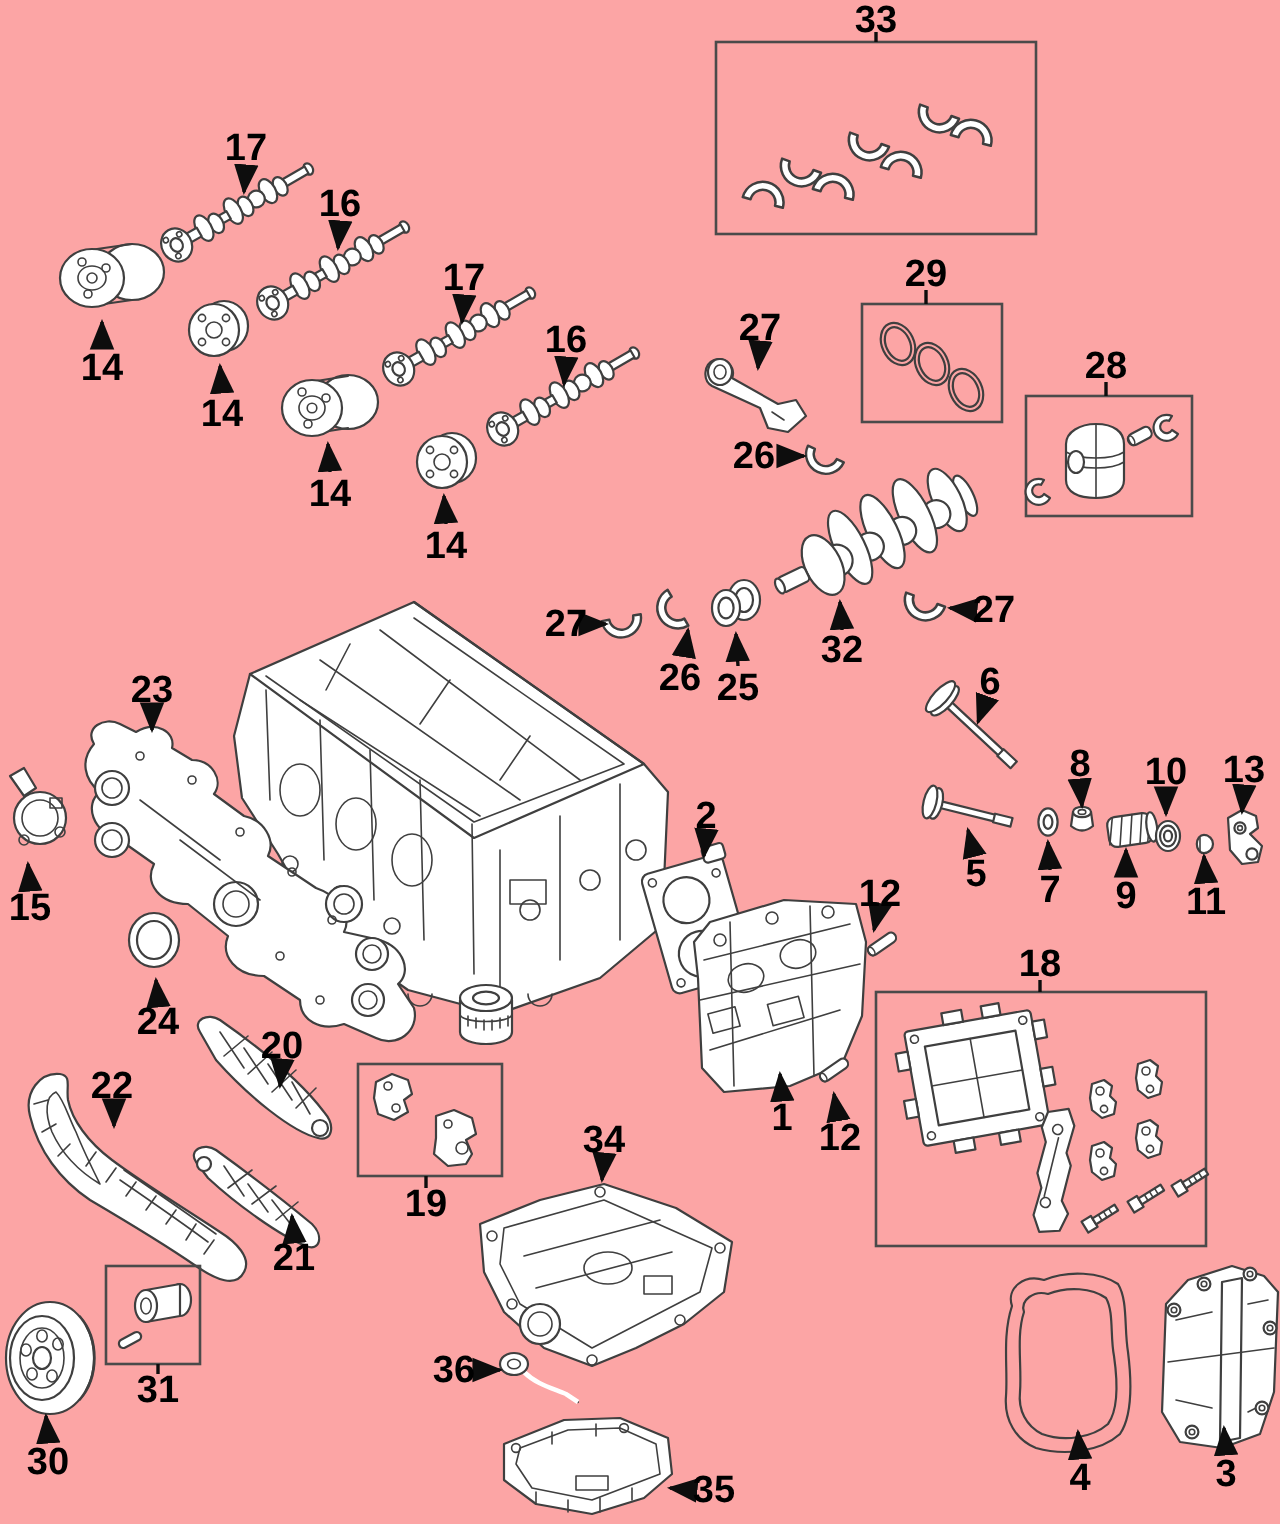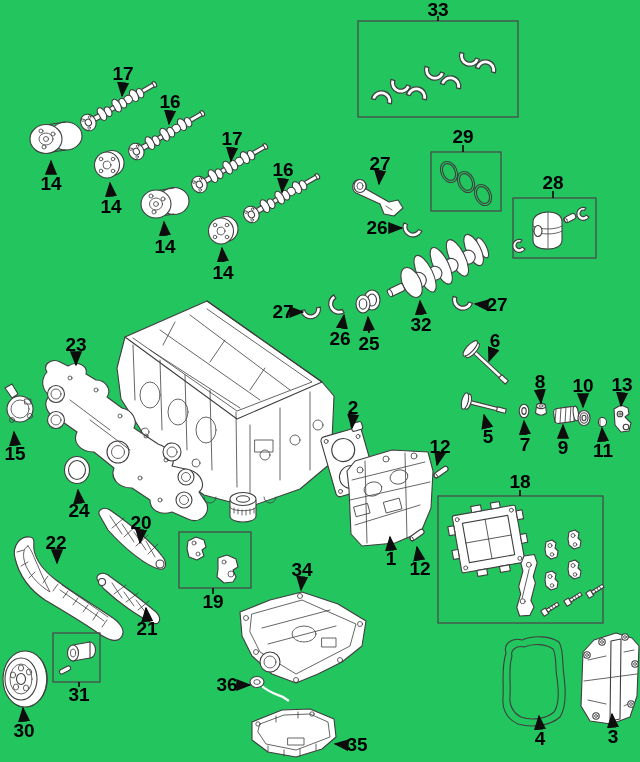--- a/index.html
+++ b/index.html
@@ -1,16 +1,16 @@
 <!DOCTYPE html>
 <html><head>
 <meta charset="utf-8">
 <style>
   html,body{margin:0;padding:0;background:#ffffff;}
-  .stage{position:relative;width:640px;height:762px;background:#22c55e;overflow:hidden;}
+  .stage{position:relative;width:640px;height:762px;background:#fca5a5;overflow:hidden;}
   svg{display:block;}
   .p{fill:#ffffff;stroke:#3f3f3f;stroke-width:1.1;stroke-linejoin:round;stroke-linecap:round;}
   .o{fill:none;stroke:#3f3f3f;stroke-width:1.1;stroke-linejoin:round;stroke-linecap:round;}
   .t{fill:none;stroke:#3f3f3f;stroke-width:0.8;stroke-linejoin:round;stroke-linecap:round;}
   .gbox{fill:none;stroke:#4a4a4a;stroke-width:1.3;}
   .lead{fill:none;stroke:#0d0d0d;stroke-width:1.7;}
   .callout{font:700 19px "Liberation Sans", sans-serif;fill:#000000;text-anchor:middle;}
 </style>
 </head>
 <body>

